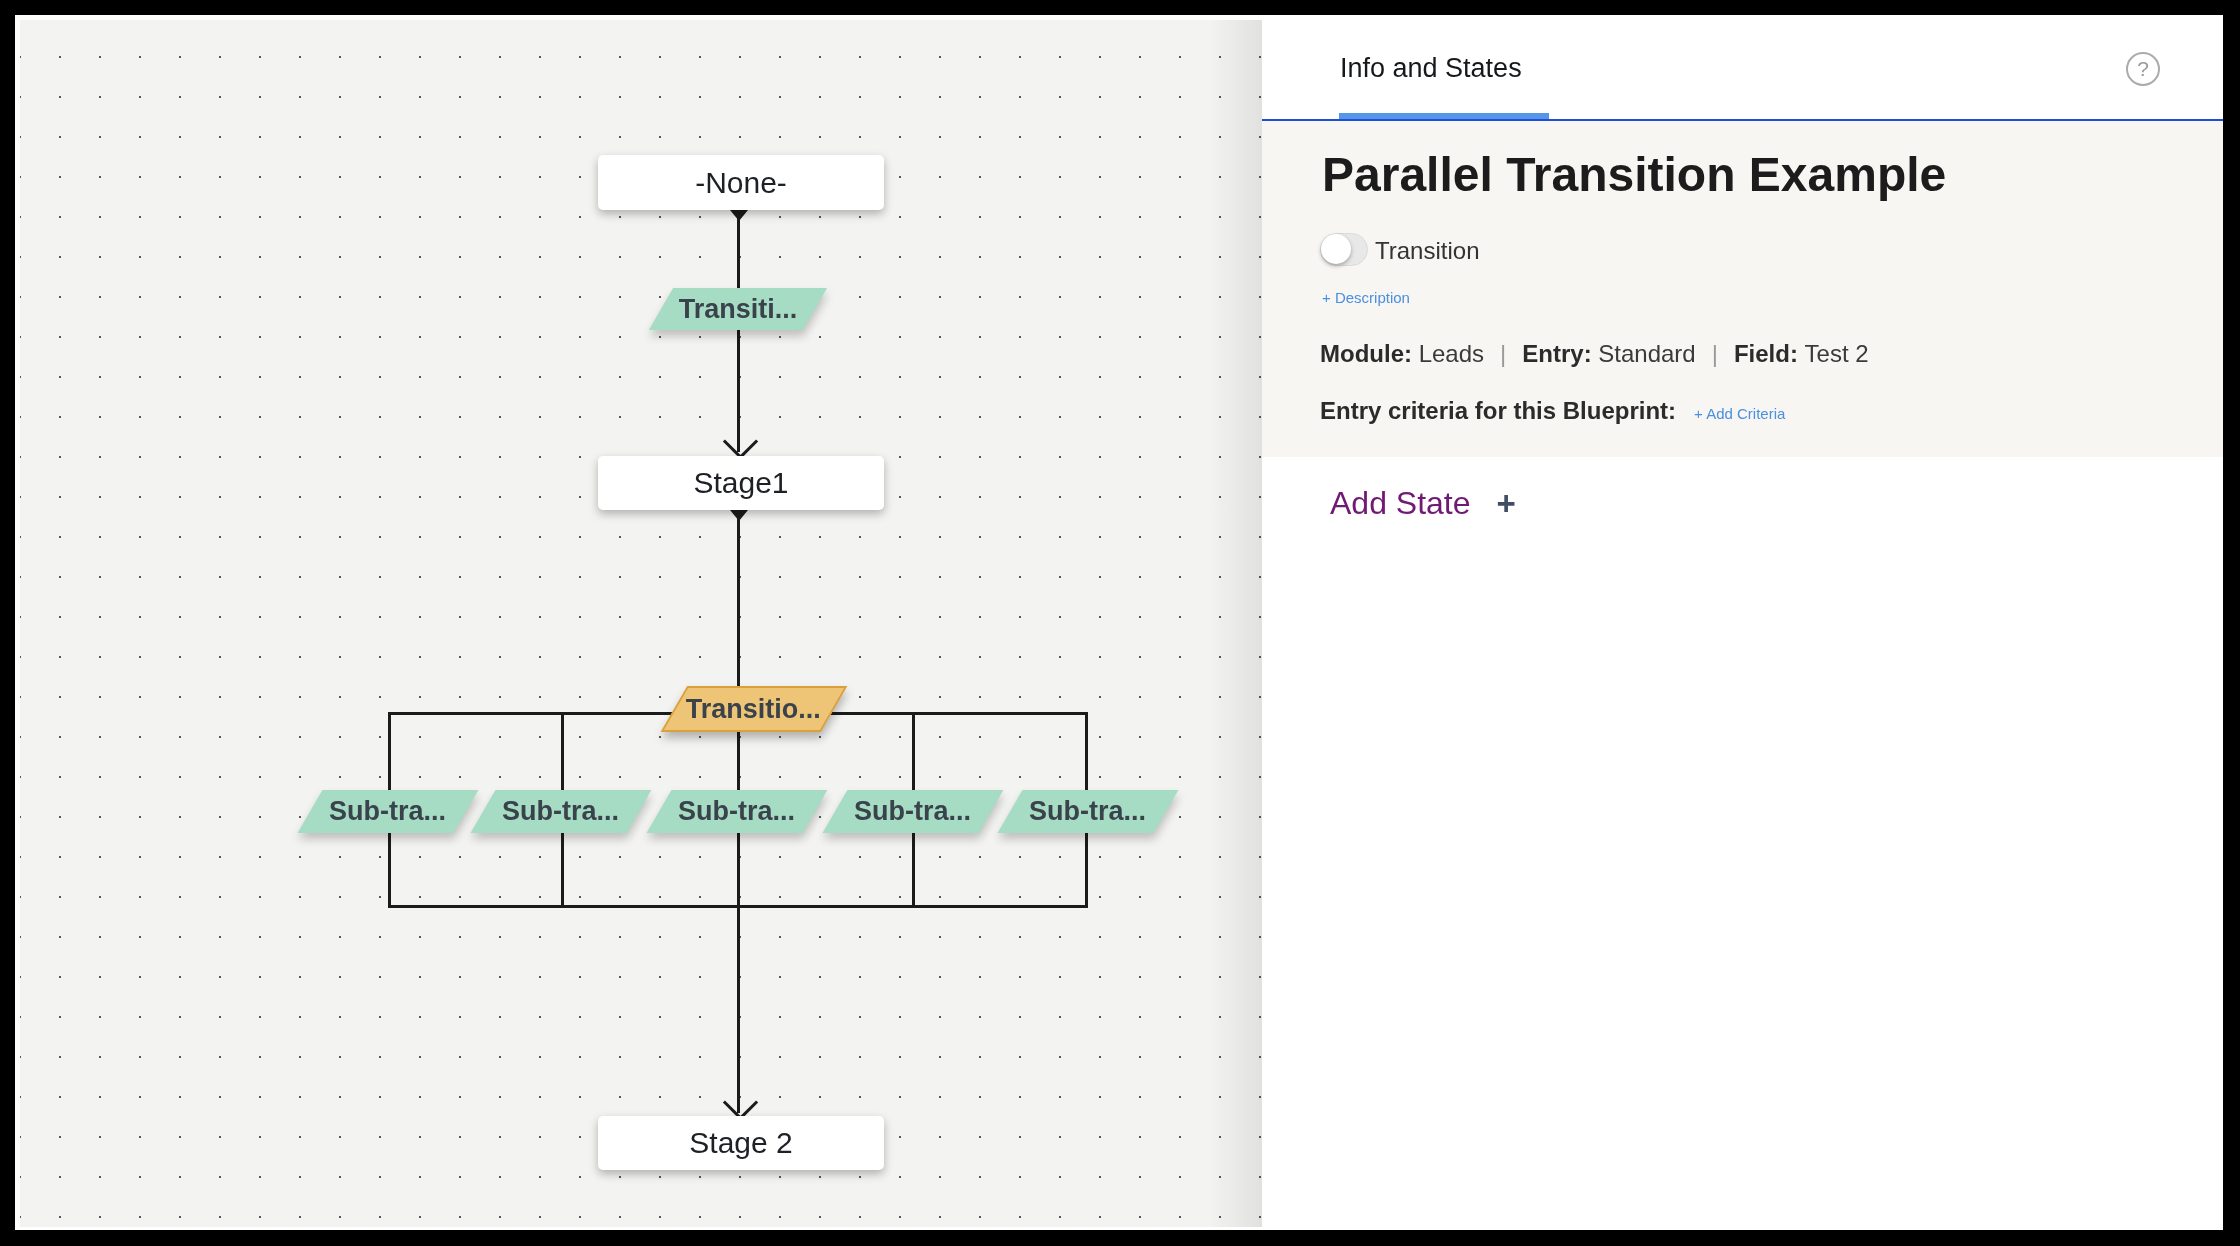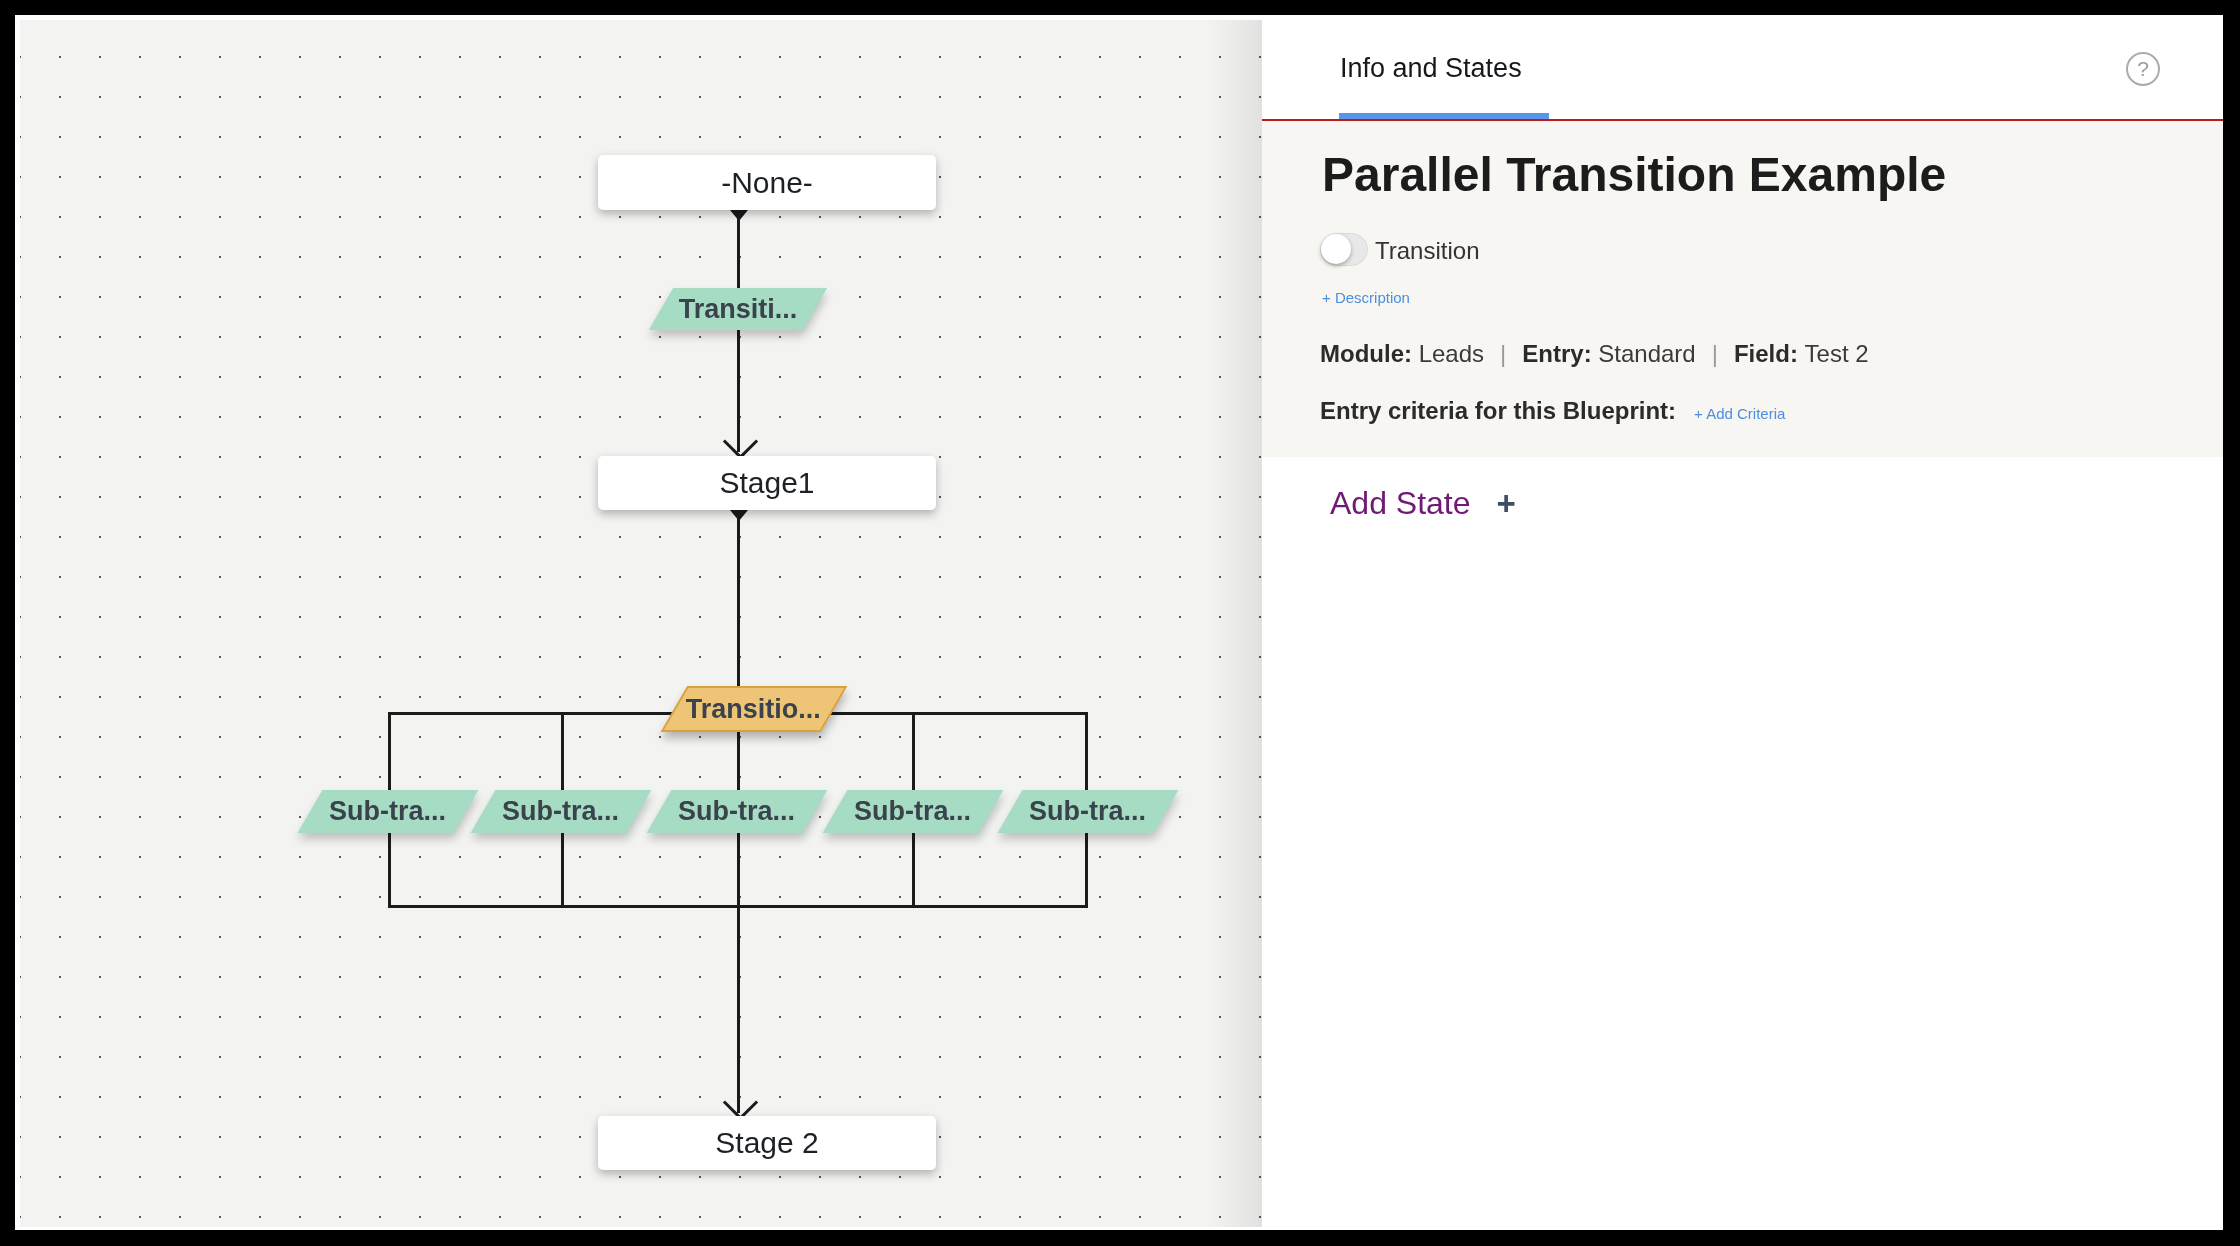--- a/index.html
+++ b/index.html
@@ -18,21 +18,21 @@
     background-size:40px 40px;
     background-position:-20px 17px;
     overflow:hidden;
   }
   #canvas .edge-shade{
     position:absolute;right:0;top:0;bottom:0;width:54px;
     background:linear-gradient(to right, rgba(0,0,0,0), rgba(0,0,0,0.075));
     pointer-events:none;
   }
   .state{
-    position:absolute;width:338px;height:55px;background:#ffffff;border-radius:5px;
+    position:absolute;width:286px;height:55px;background:#ffffff;border-radius:5px;
     box-shadow:0 4px 10px rgba(0,0,0,0.28);
     display:flex;align-items:center;justify-content:center;
     font-size:30px;color:#1d2125;
   }
   .vline{position:absolute;width:3px;background:#1b1b1b;}
   .tri-down{
     position:absolute;width:0;height:0;
     border-left:9px solid transparent;border-right:9px solid transparent;
     border-top:11px solid #1b1b1b;
   }
@@ -46,21 +46,21 @@
     position:absolute;height:43px;transform:skewX(-30deg);
     display:flex;align-items:center;justify-content:center;
   }
   .para>span{transform:skewX(30deg);font-weight:700;font-size:27px;color:#3a424b;white-space:nowrap;}
   .para.green{background:#a6dcc3;box-shadow:4px 6px 9px rgba(0,0,0,0.22);}
   .para.orange{background:#eec476;border:2px solid #d9a03c;box-shadow:4px 6px 9px rgba(0,0,0,0.28);}
   
   #panel{position:absolute;left:1247px;top:0;width:961px;bottom:0;background:#ffffff;}
   #panel-header{
     position:absolute;left:0;top:0;right:0;height:104px;background:#fff;
-    border-bottom:2px solid #b91c1c;box-sizing:content-box;
+    border-bottom:2px solid #1d4ed8;box-sizing:content-box;
   }
   .tab-label{position:absolute;left:78px;top:38px;font-size:27px;color:#16191c;}
   .tab-underline{position:absolute;left:77px;top:98px;width:210px;height:6px;}
   .help{
     position:absolute;left:864px;top:37px;width:34px;height:34px;border-radius:50%;
     border:2px solid #ababab;color:#9a9a9a;font-size:21px;box-sizing:border-box;
     display:flex;align-items:center;justify-content:center;
   }
   #info-section{position:absolute;left:0;top:106px;right:0;height:336px;background:#f7f6f3;}
   .bp-title{position:absolute;left:60px;top:26px;font-size:48px;font-weight:600;color:#1c1c1c;}

